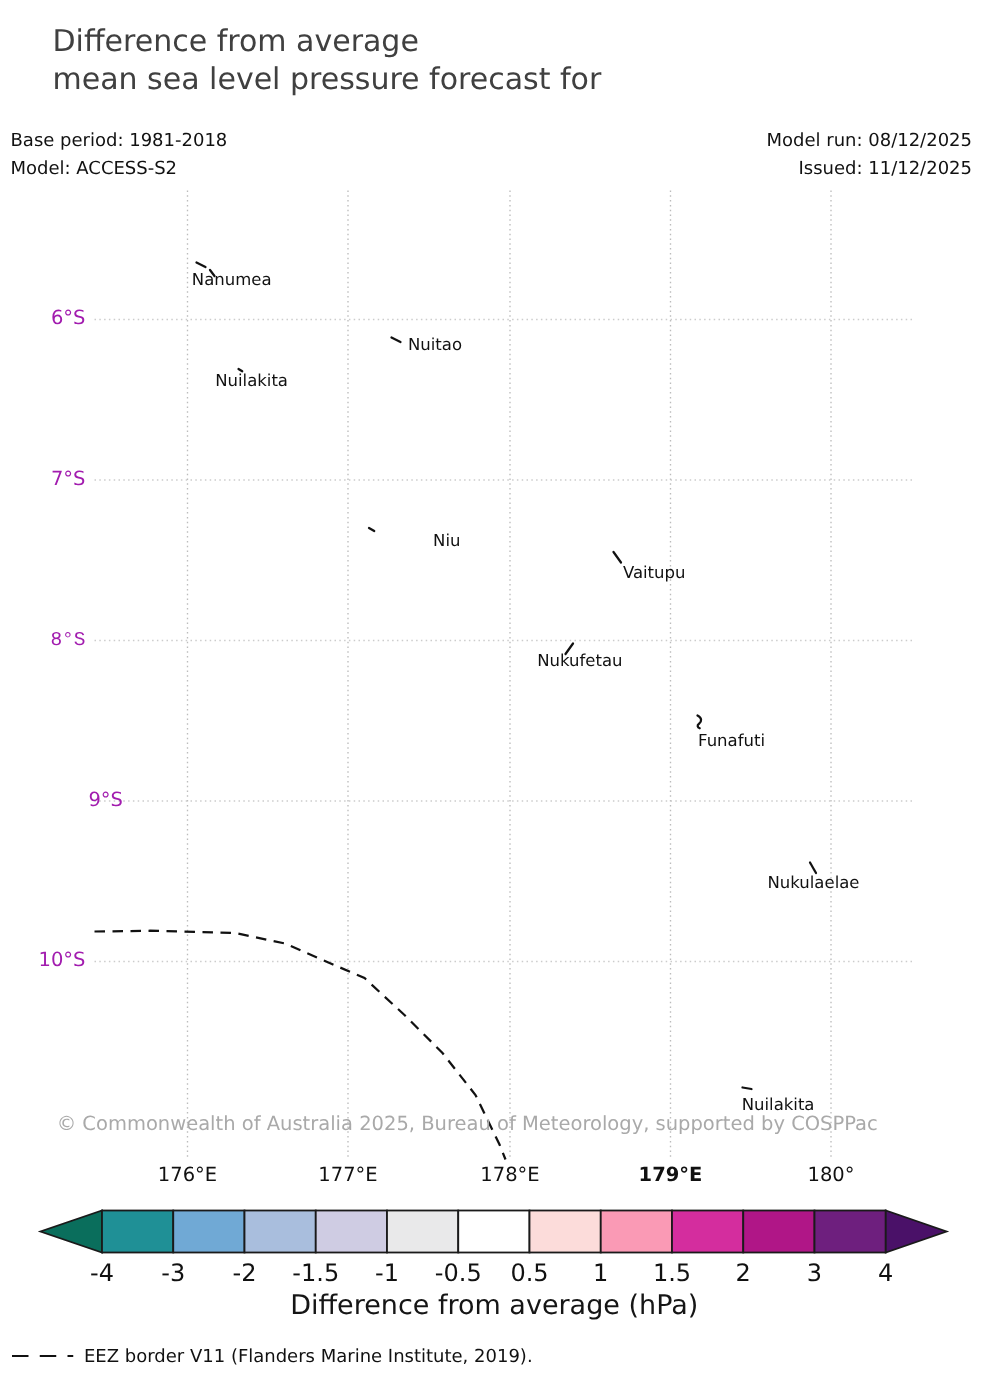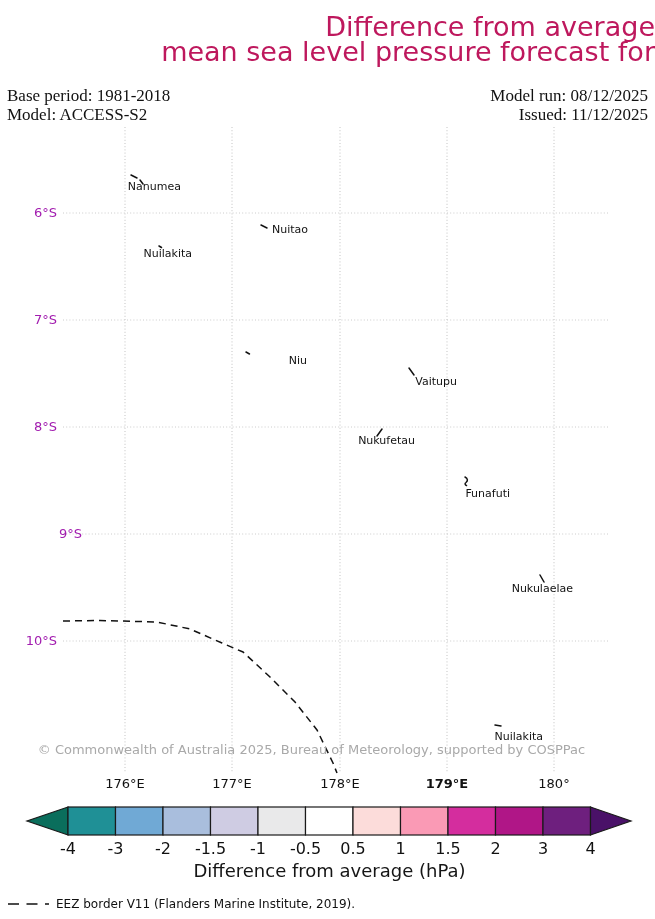--- a/index.html
+++ b/index.html
@@ -1,20 +1,20 @@
 <!DOCTYPE html>
 <html><head>
 <meta charset="utf-8">
 <style>
   html,body{margin:0;padding:0;background:#fff;}
   .page{position:relative;width:655px;height:919px;background:#ffffff;overflow:hidden;
         font-family:"DejaVu Sans","Liberation Sans",sans-serif;color:#1a1a1a;}
-  .title{position:absolute;left:35px;right:0;top:15px;text-align:right;
-         font-size:27px;line-height:24.5px;color:#be185d;}
-  .meta{position:absolute;font-size:17px;color:#111;white-space:nowrap;font-family:Liberation Serif, serif;}
+  .title{position:absolute;left:35px;right:0;top:15px;text-align:left;
+         font-size:20px;line-height:24.5px;color:#404040;}
+  .meta{position:absolute;font-size:12px;color:#111;white-space:nowrap;}
   .meta.base{left:7px;top:86px;}
   .meta.model{left:7px;top:105px;}
   .meta.run{right:7px;top:86px;text-align:right;}
   .meta.issued{right:7px;top:105px;text-align:right;}
   svg.layer{position:absolute;left:0;top:0;pointer-events:none;}
   .lat-label{position:absolute;left:0;width:57px;text-align:right;
              font-size:13px;line-height:16px;color:#a21caf;}
   .lon-label{position:absolute;top:776px;width:64px;text-align:center;
              font-size:13px;color:#111;}
   .island-label{position:absolute;width:130px;text-align:right;
@@ -76,21 +76,21 @@
   </svg>
 
   <div id="map-labels">
       <div class="lon-label" style="left: 93px;">176°E</div>
       <div class="lon-label" style="left: 200px;">177°E</div>
       <div class="lon-label" style="left: 308px;">178°E</div>
       <div class="lon-label" style="left: 415px; font-weight: bold;">179°E</div>
       <div class="lon-label" style="left: 522px;">180°</div>
       <div class="lat-label" style="top: 205px;">6°S</div>
       <div class="lat-label" style="top: 312px;">7°S</div>
-      <div class="lat-label" style="top: 419px;">8°S</div>
+      <div class="lat-label" style="top: 419px; font-family: Liberation Mono, monospace;">8°S</div>
       <div class="lat-label" style="top: 526px; padding-left: 25px;">9°S</div>
       <div class="lat-label" style="top: 633px;">10°S</div>
       <div class="island-label" style="left: 51px; top: 180px;">Nanumea</div>
       <div class="island-label" style="left: 178px; top: 223px;">Nuitao</div>
       <div class="island-label" style="left: 62px; top: 247px;">Nuilakita</div>
       <div class="island-label" style="left: 177px; top: 354px;">Niu</div>
       <div class="island-label" style="left: 327px; top: 375px;">Vaitupu</div>
       <div class="island-label" style="left: 285px; top: 434px;">Nukufetau</div>
       <div class="island-label" style="left: 380px; top: 487px;">Funafuti</div>
       <div class="island-label" style="left: 443px; top: 582px;">Nukulaelae</div>

